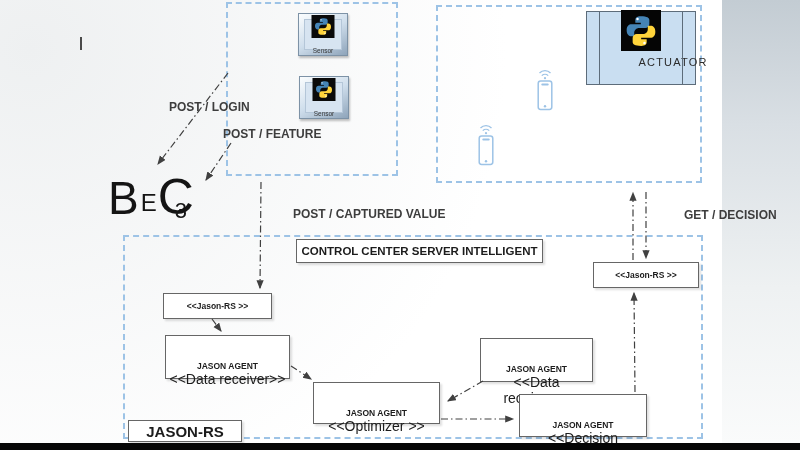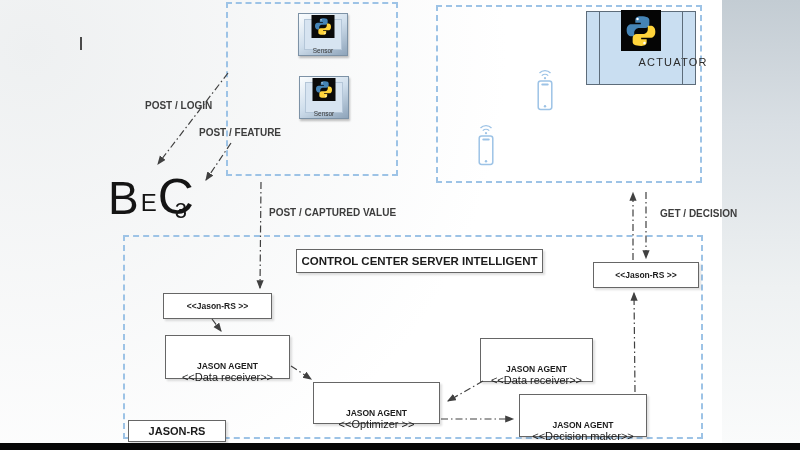--- a/index.html
+++ b/index.html
@@ -51,35 +51,35 @@
   .act-label { position:absolute; top:44px; width:100%; text-align:center;
                font-size:11px; letter-spacing:1.2px; color:#2b2b2b;margin-left:32px; }
 
   .phone { position:absolute; }
 
   
   .node { position:absolute; background:#fff; border:1px solid #666;
           box-shadow:2px 2px 2px rgba(0,0,0,.13);
           display:flex; flex-direction:column; align-items:center; justify-content:space-evenly;
           text-align:center; color:#1c1c1c; }
-  .title-box { left:171px; top:12px; width:247px; height:24px;
+  .title-box { left:171px; top:2px; width:247px; height:24px;
                font-weight:bold; font-size:11.5px; justify-content:center; }
   .jrs-left   { left:38px;  top:56px;  width:109px; height:26px; font-size:8.5px; font-weight:600; justify-content:center; }
   .jrs-right  { left:468px; top:25px;  width:106px; height:26px; font-size:8.5px; font-weight:600; justify-content:center; }
   .agent-recv-l { left:40px;  top:98px;  width:125px; height:44px; }
   .agent-opt    { left:188px; top:145px; width:127px; height:42px; }
   .agent-recv-r { left:355px; top:101px; width:113px; height:44px; }
   .agent-dec    { left:394px; top:157px; width:128px; height:43px; }
   .agent-title { font-size:8.5px; font-weight:bold;margin-top:25px; }
-  .agent-stereo { font-size:11px; }
-  .jrs-bottom { left:3px; top:183px; width:98px; height:22px;
-                font-weight:bold; font-size:11px; justify-content:center; }
-
-  
-  .flow-label { position:absolute; font-size:10px; font-weight:600; color:#3d3d3d; white-space:nowrap; }
+  .agent-stereo { font-size:14px; }
+  .jrs-bottom { left:3px; top:183px; width:114px; height:22px;
+                font-weight:bold; font-size:15px; justify-content:center; }
+
+  
+  .flow-label { position:absolute; font-size:12px; font-weight:600; color:#3d3d3d; white-space:nowrap;margin-left:24px; }
   .lbl-login    { left:145px; top:100px; }
   .lbl-feature  { left:199px; top:127px; }
   .lbl-captured { left:269px; top:207px; }
   .lbl-decision { left:660px; top:208px;text-align:center; }
 
   .arrows { position:absolute; left:0; top:0; pointer-events:none; }
 </style>
 </head>
 <body>
 

